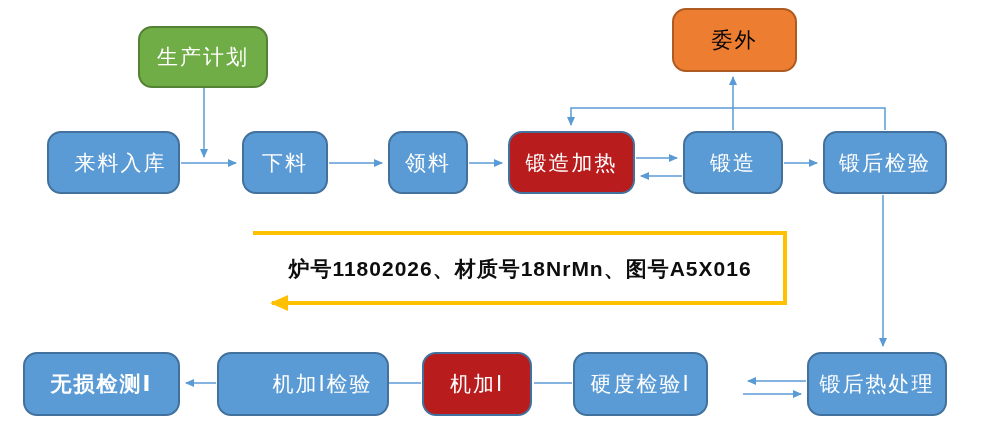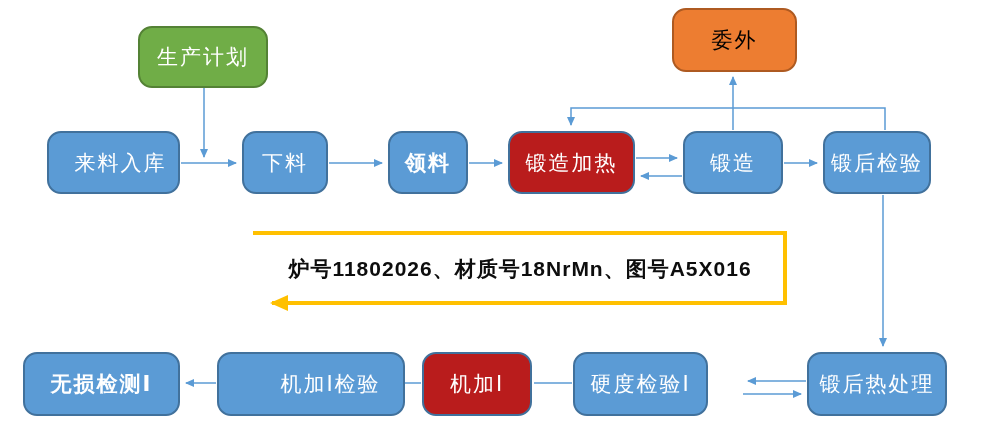--- a/index.html
+++ b/index.html
@@ -90,36 +90,36 @@
       </div>
       <div class="node" style="left: 672px; top: 8px; width: 125px; height: 64px; background: rgb(237, 125, 49); border-color: rgb(174, 90, 33);">
         <span style="color: #000000;">委外</span>
       </div>
       <div class="node" style="left: 47px; top: 131px; width: 133px; height: 63px; background: rgb(91, 155, 213); border-color: rgb(65, 113, 156); padding-left: 14px;">
         <span style="color: rgb(255, 255, 255);">来料入库</span>
       </div>
       <div class="node" style="left: 242px; top: 131px; width: 86px; height: 63px; background: rgb(91, 155, 213); border-color: rgb(65, 113, 156);">
         <span style="color: rgb(255, 255, 255);">下料</span>
       </div>
-      <div class="node" style="left: 388px; top: 131px; width: 80px; height: 63px; background: rgb(91, 155, 213); border-color: rgb(65, 113, 156); font-weight: bold;">
+      <div class="node" style="left: 388px; top: 131px; width: 80px; height: 63px; background: rgb(91, 155, 213); border-color: rgb(65, 113, 156);">
         <span style="color: rgb(255, 255, 255);">领料</span>
       </div>
       <div class="node" style="left: 508px; top: 131px; width: 127px; height: 63px; background: #b91c1c; border-color: rgb(65, 113, 156);">
         <span style="color: rgb(255, 255, 255);">锻造加热</span>
       </div>
       <div class="node" style="left: 683px; top: 131px; width: 100px; height: 63px; background: rgb(91, 155, 213); border-color: rgb(65, 113, 156);">
         <span style="color: rgb(255, 255, 255);">锻造</span>
       </div>
-      <div class="node" style="left: 823px; top: 131px; width: 108px; height: 63px; background: rgb(91, 155, 213); border-color: rgb(65, 113, 156); align-items: center;">
+      <div class="node" style="left: 823px; top: 131px; width: 124px; height: 63px; background: rgb(91, 155, 213); border-color: rgb(65, 113, 156); align-items: center;">
         <span style="color: rgb(255, 255, 255);">锻后检验</span>
       </div>
       <div class="node" style="left: 23px; top: 352px; width: 157px; height: 64px; background: rgb(91, 155, 213); border-color: rgb(65, 113, 156);">
         <span style="color: rgb(255, 255, 255); font-weight: bold;">无损检测Ⅰ</span>
       </div>
-      <div class="node" style="left: 217px; top: 352px; width: 188px; height: 64px; background: rgb(91, 155, 213); border-color: rgb(65, 113, 156); padding-left: 39px;">
+      <div class="node" style="left: 217px; top: 352px; width: 172px; height: 64px; background: rgb(91, 155, 213); border-color: rgb(65, 113, 156); padding-left: 39px;">
         <span style="color: rgb(255, 255, 255);">机加Ⅰ检验</span>
       </div>
       <div class="node" style="left: 422px; top: 352px; width: 110px; height: 64px; background: #b91c1c; border-color: rgb(65, 113, 156);">
         <span style="color: rgb(255, 255, 255);">机加Ⅰ</span>
       </div>
       <div class="node" style="left: 573px; top: 352px; width: 135px; height: 64px; background: rgb(91, 155, 213); border-color: rgb(65, 113, 156);">
         <span style="color: rgb(255, 255, 255);">硬度检验Ⅰ</span>
       </div>
       <div class="node" style="left: 807px; top: 352px; width: 140px; height: 64px; background: rgb(91, 155, 213); border-color: rgb(65, 113, 156);">
         <span style="color: rgb(255, 255, 255);">锻后热处理</span>

